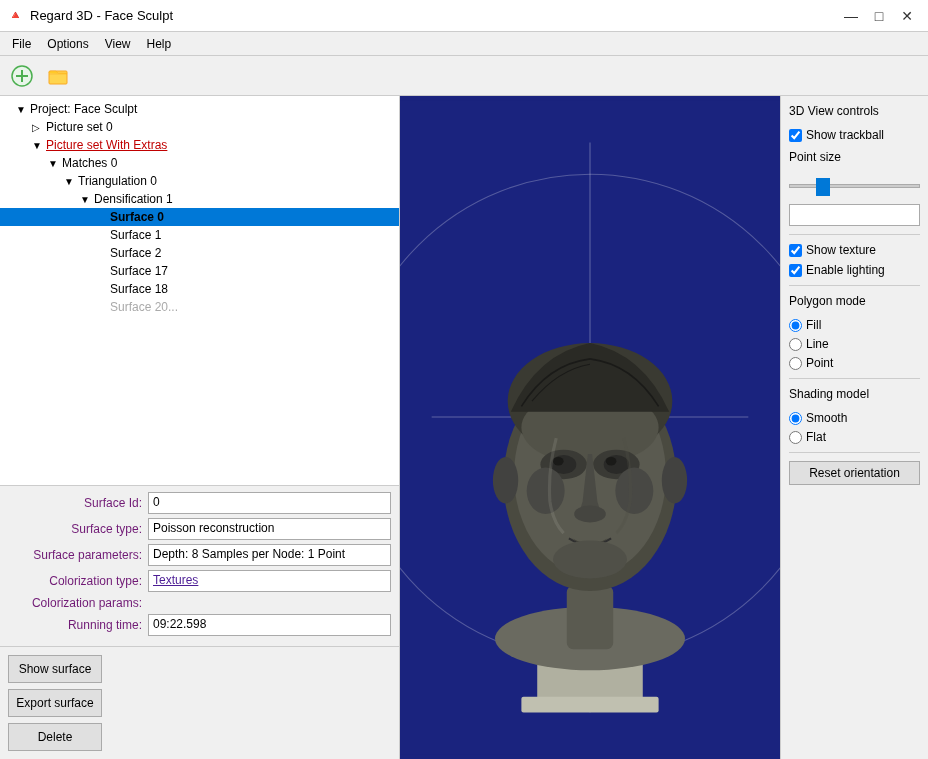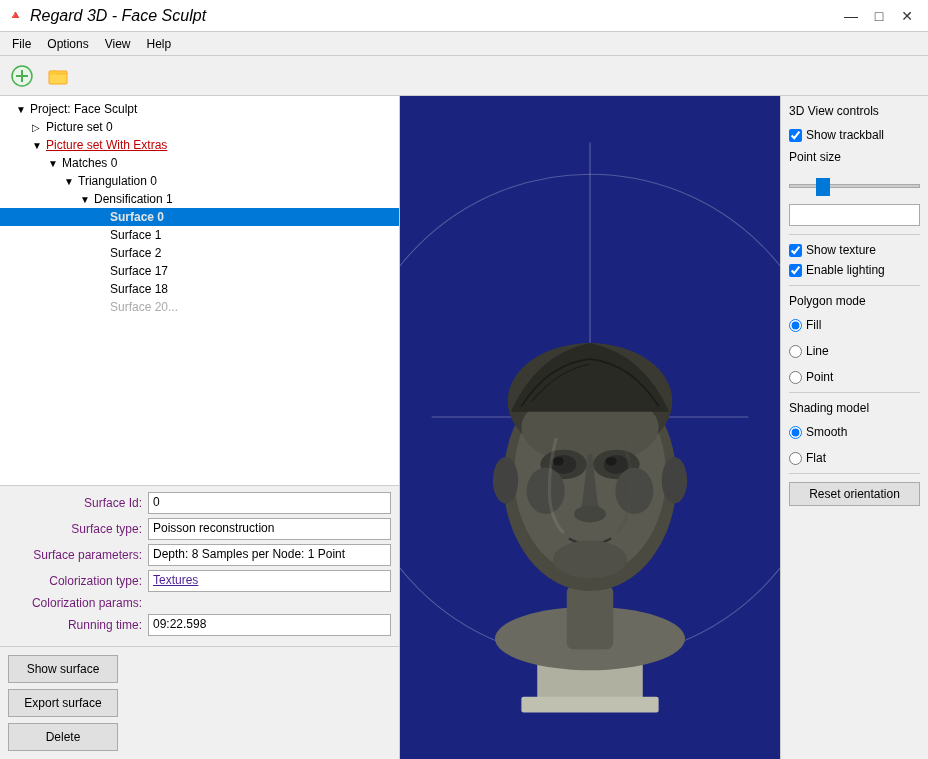--- a/index.html
+++ b/index.html
@@ -27,23 +27,22 @@
     .title-bar-left {
       display: flex;
       align-items: center;
       gap: 6px;
     }
     .title-bar-icon {
       width: 16px;
       height: 16px;
     }
     .title-text {
-      font-size: 16px;
+      font-size: 13px;
       color: #000;
-      font-style: italic;
     }
     .title-bar-controls {
       display: flex;
       gap: 2px;
     }
     .title-btn {
       width: 26px;
       height: 22px;
       background: transparent;
       border: none;
@@ -124,21 +123,21 @@
     }
     .tree-item {
       padding: 2px 4px;
       cursor: pointer;
       white-space: nowrap;
       display: flex;
       align-items: center;
       gap: 2px;
       font-size: 12px;
     }
-    .tree-item.selected { background: #0078d7; color: #e5e5e5; font-weight: bold; align-items: center; }
+    .tree-item.selected { background: #0078d7; color: #000000; font-weight: bold; align-items: center; }
     .tree-item .expand-icon { width: 12px; font-size: 10px; }
     .indent1 { padding-left: 16px; }
     .indent2 { padding-left: 32px; }
     .indent3 { padding-left: 48px; }
     .indent4 { padding-left: 64px; }
     .indent5 { padding-left: 80px; }
     .indent6 { padding-left: 96px; }
     .tree-item .underline { text-decoration: underline; color: #c00000; }
 
     
@@ -178,21 +177,21 @@
 
     
     .bottom-buttons {
       padding: 8px;
       background: #f0f0f0;
       display: flex;
       flex-direction: column;
       gap: 6px;
     }
     .action-btn {
-      width: 110px;
+      width: 94px;
       height: 28px;
       background: #e0e0e0;
       border: 1px solid #aaa;
       cursor: pointer;
       font-size: 12px;
       text-align: center;
     }
 
     
     .viewport {
@@ -248,21 +247,21 @@
     }
     .point-size-display {
       width: 100%;
       height: 22px;
       background: #fff;
       border: 1px solid #aaa;
     }
     .radio-group {
       display: flex;
       flex-direction: column;
-      gap: 12px;
+      gap: 5px;
     }
     .radio-row {
       display: flex;
       align-items: center;
       gap: 4px;
       font-size: 12px;
     }
     .radio-row input[type="radio"] { width: 13px; height: 13px; }
     .divider { height: 1px; background: #ccc; margin: 2px 0; }
     .reset-btn {

